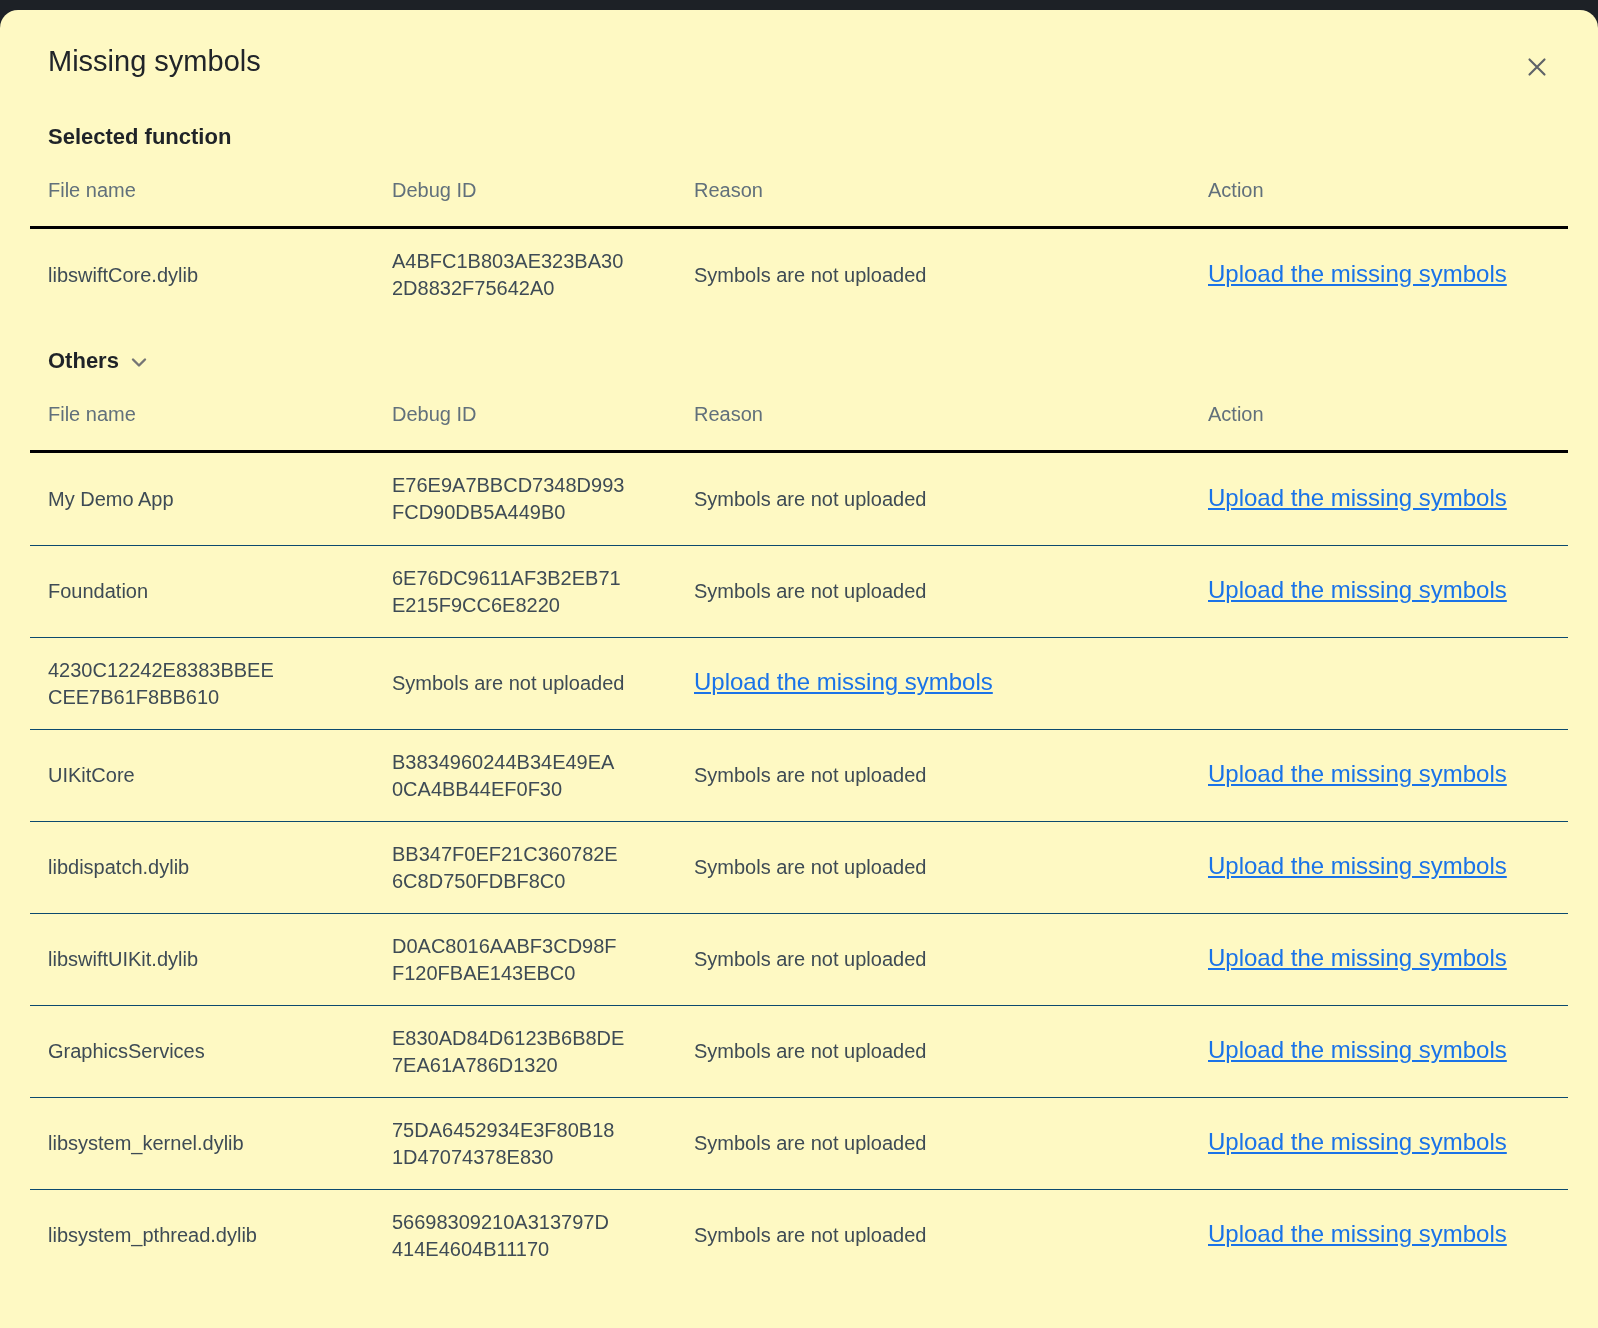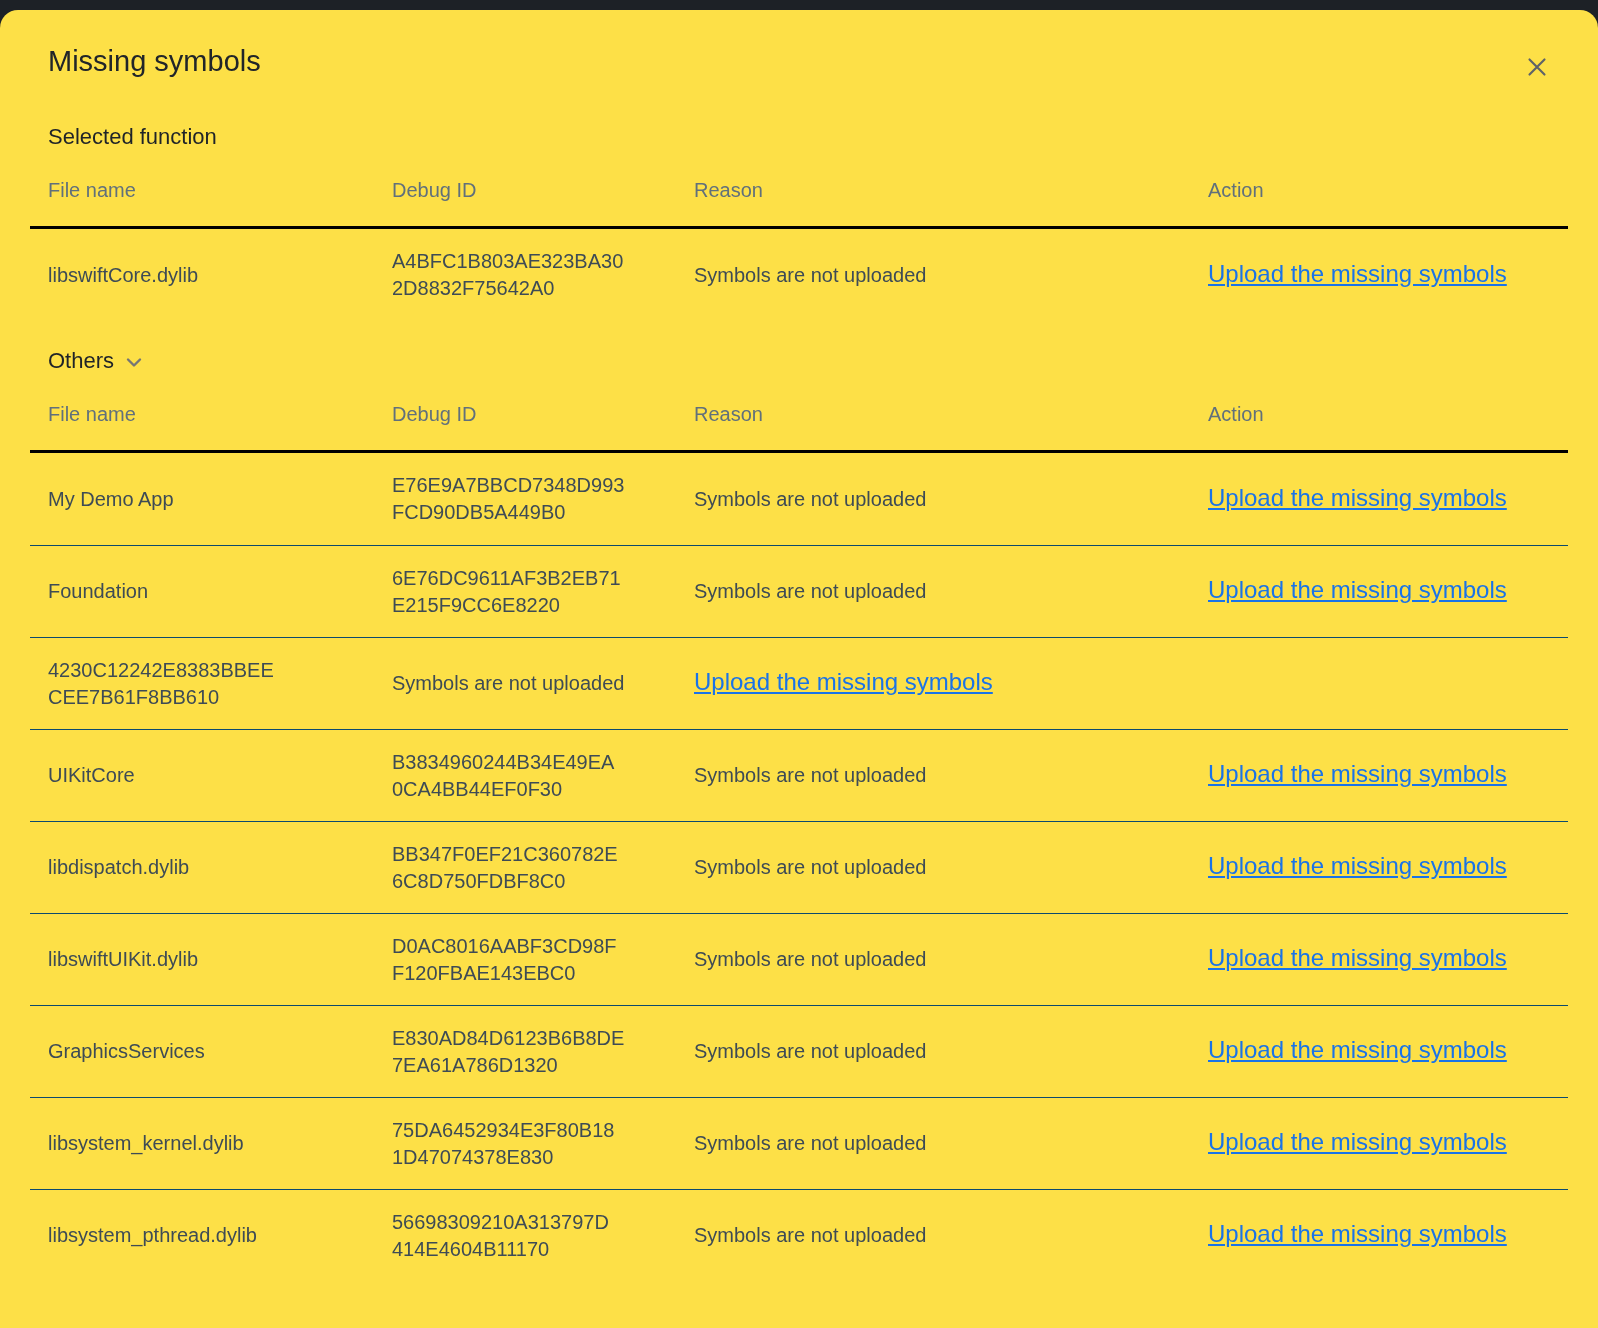--- a/index.html
+++ b/index.html
@@ -5,21 +5,21 @@
   * { margin: 0; padding: 0; box-sizing: border-box; }
   html, body {
     width: 1598px; height: 1328px;
     font-family: "Liberation Sans", "DejaVu Sans", sans-serif;
     background: #1d2126;
     overflow: hidden;
   }
   .dialog {
     position: absolute;
     top: 10px; left: 0; right: 0; bottom: 0;
-    background: #fde047;
+    background: #fef9c3;
     border-radius: 18px 18px 0 0;
   }
   .dialog-header {
     position: relative;
     padding: 34px 48px 0 48px;
   }
   .dialog-title {
     font-size: 29px;
     font-weight: 400;
     color: #212529;
@@ -28,21 +28,21 @@
   .close-btn {
     position: absolute;
     top: 36px; right: 40px;
     width: 42px; height: 42px;
     background: none; border: none; cursor: pointer;
     display: flex; align-items: center; justify-content: center;
   }
   .section-label {
     margin: 46px 48px 0 48px;
     font-size: 22px;
-    font-weight: 400;
+    font-weight: 700;
     color: #1f2328;
     line-height: 26px;
     display: inline-block;
   }
   .others-toggle {
     margin: 26px 48px 0 48px;
     display: inline-flex;
     align-items: center;
     gap: 8px;
     cursor: pointer;

